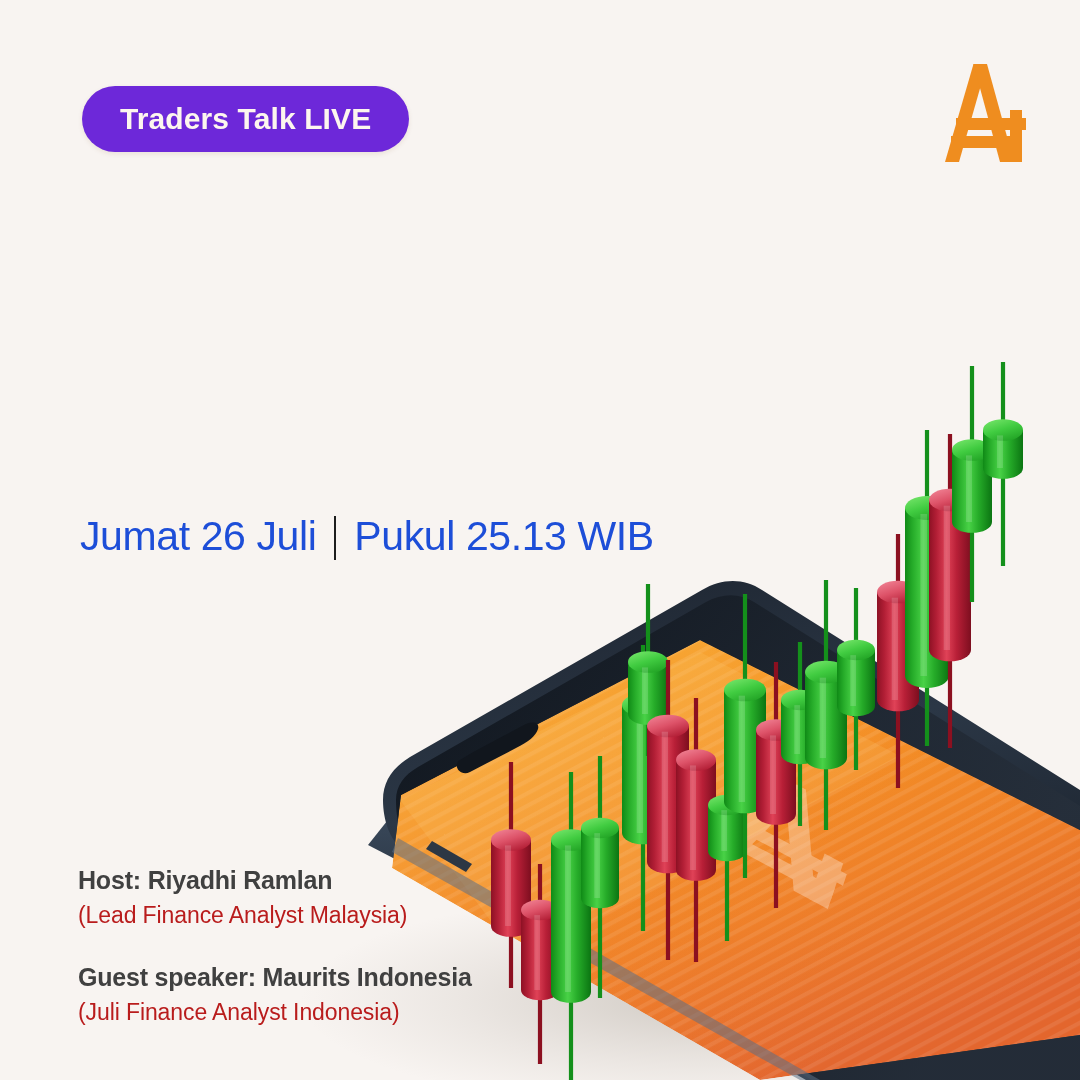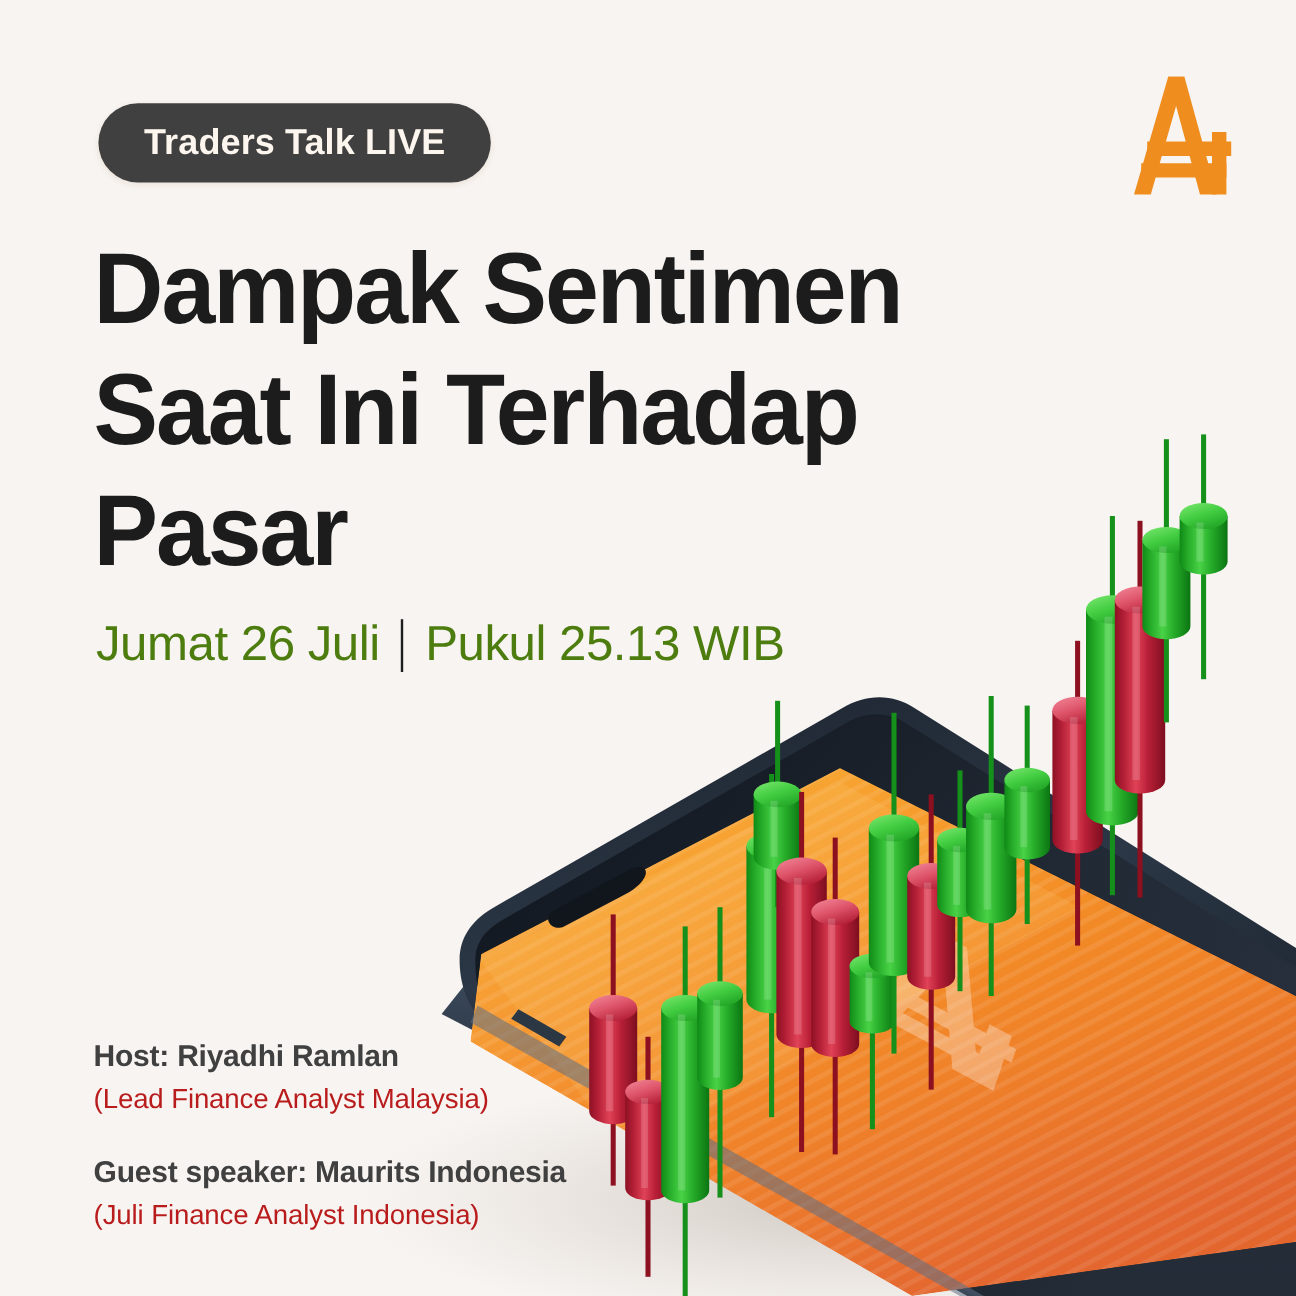--- a/index.html
+++ b/index.html
@@ -24,21 +24,21 @@
     width:112px; height:110px;
   }
 
   
   .badge-pill {
     position:absolute;
     left:82px; top:86px;
     height:66px;
     padding:0 38px;
     display:flex; align-items:center; justify-content:center;
-    background:#404040;
+    background:#6d28d9;
     border-radius:33px;
     box-shadow:0 2px 5px rgba(120,70,20,.10);
   }
   .badge-pill-label {
     color:#fdf6ee;
     font-size:30px;
     font-weight:700;
     letter-spacing:.1px;
     white-space:nowrap;
   }
@@ -60,21 +60,21 @@
     transform:scaleX(.96);
     transform-origin:left center;
   }
 
   
   .schedule {
     position:absolute;
     left:80px; top:513px;
     display:flex; align-items:center;
     gap:0;
-    color:#4d7c0f;
+    color:#1d4ed8;
     font-size:41px;
     font-weight:400;
     letter-spacing:-.4px;
     white-space:nowrap;
   }
   .schedule-sep {
     display:inline-block;
     width:2px; height:44px;
     background:#1d1d1d;
     margin:0 18px;
@@ -136,25 +136,20 @@
 
         <path d="M84 52 L96 52 L96 104 L84 104 Z"></path>
       </g>
     </svg>
   </div>
 
   <div class="badge-pill">
     <span class="badge-pill-label">Traders Talk LIVE</span>
   </div>
 
-  <h1 class="headline">
-    <span class="headline-line">Dampak Sentimen</span>
-    <span class="headline-line">Saat Ini Terhadap</span>
-    <span class="headline-line">Pasar</span>
-  </h1>
 
   <div class="schedule">
     <span>Jumat 26 Juli</span>
     <span class="schedule-sep"></span>
     <span>Pukul 25.13 WIB</span>
   </div>
 
   <div class="artwork">
     <svg class="art-svg" viewBox="0 0 1080 1080">
       <defs>

